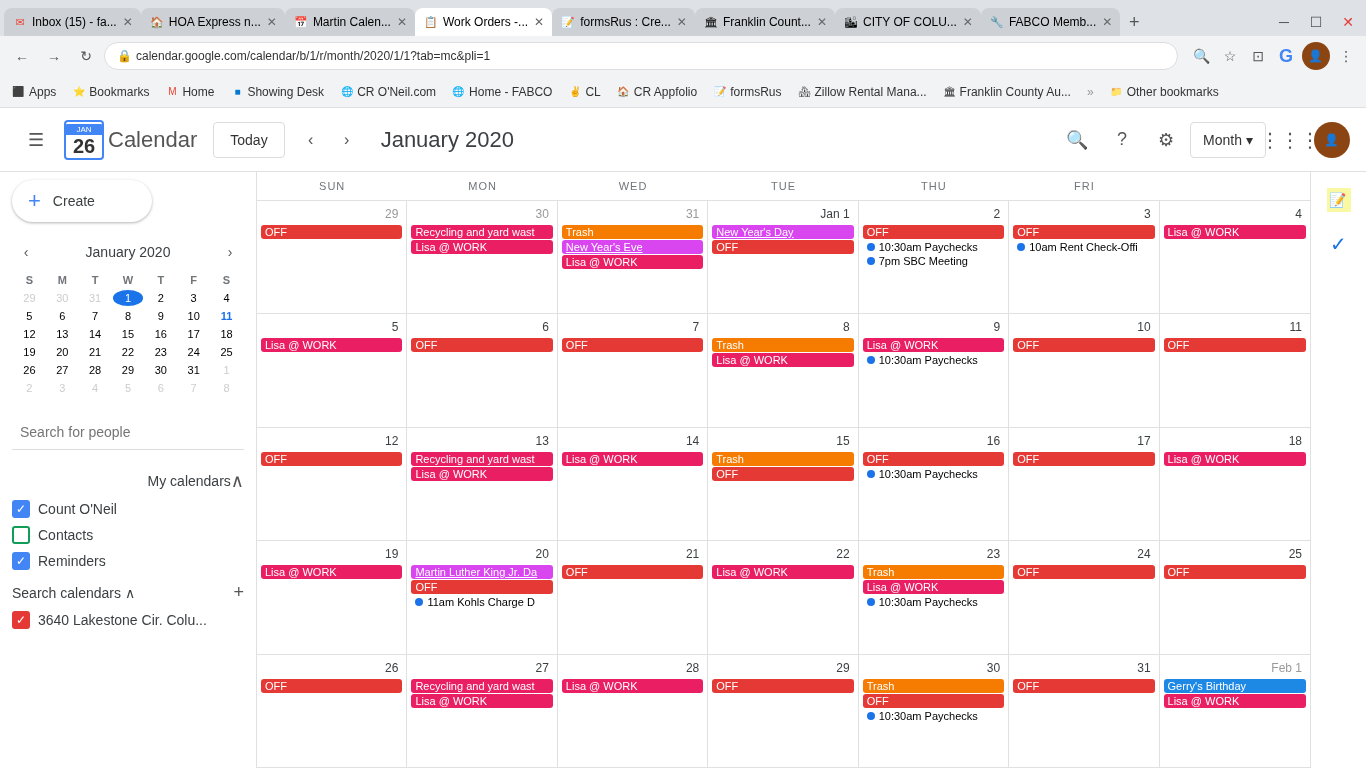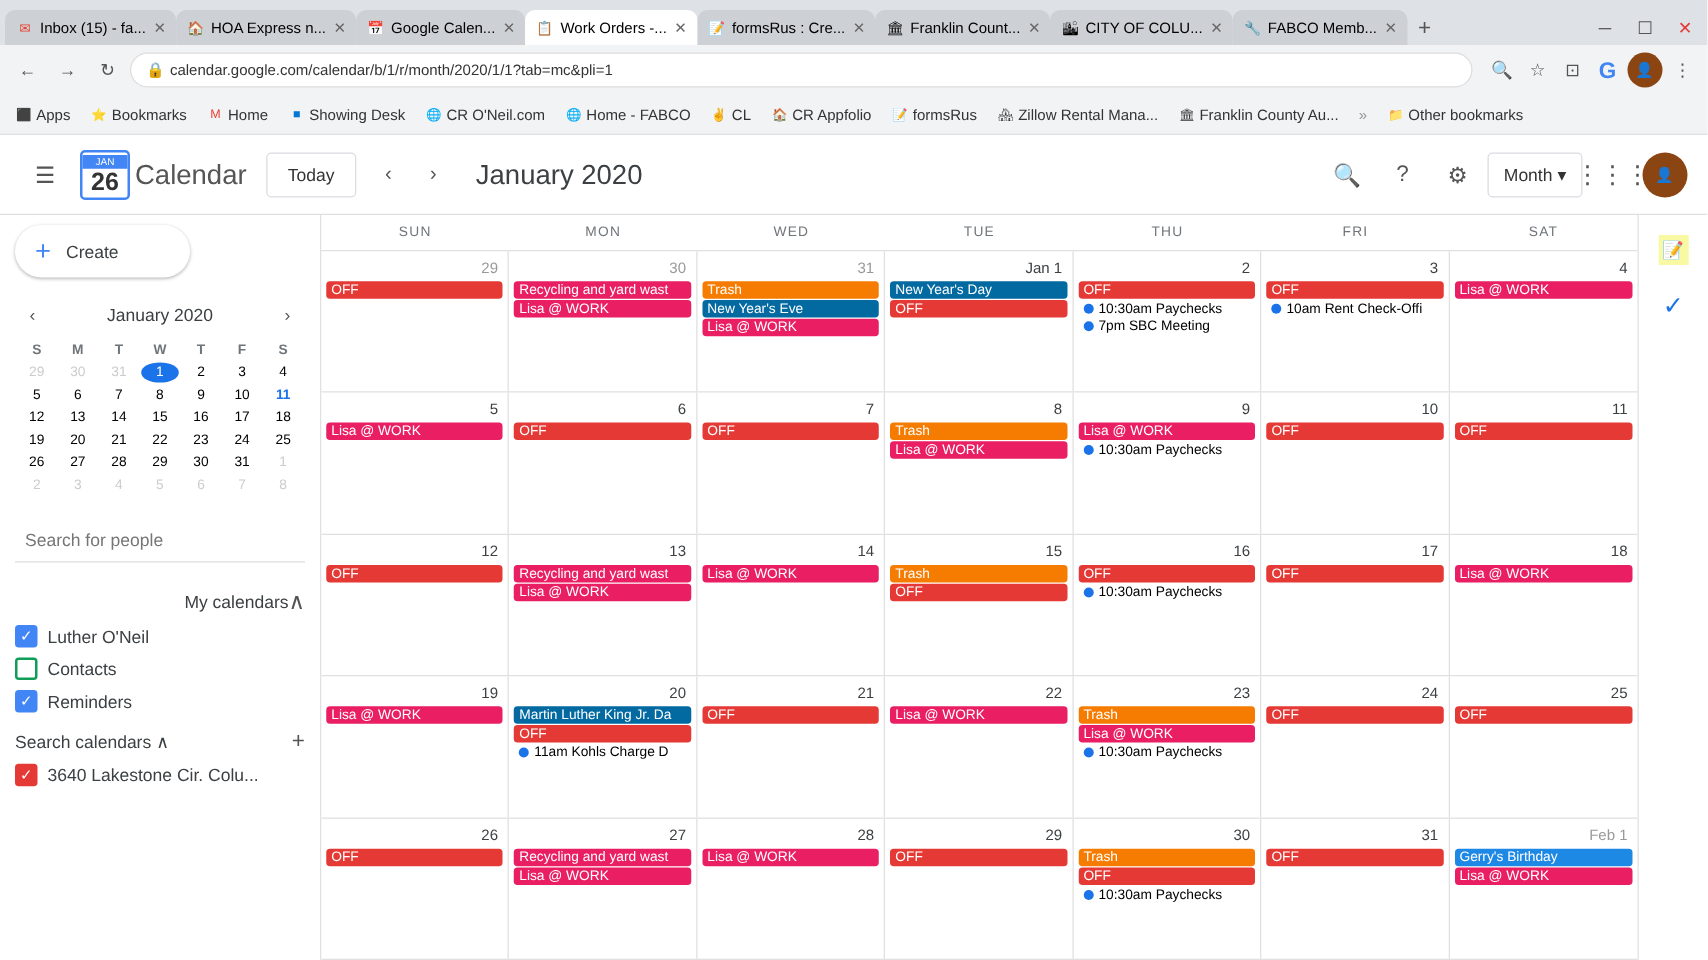--- a/index.html
+++ b/index.html
@@ -79,21 +79,21 @@
     .weeks-container { flex: 1; display: flex; flex-direction: column; overflow: hidden; }
     .week-row { display: grid; grid-template-columns: repeat(7, 1fr); flex: 1; border-bottom: 1px solid #e0e0e0; }
     .day-cell { border-right: 1px solid #e0e0e0; padding: 4px; overflow: hidden; position: relative; }
     .day-cell:last-child { border-right: none; }
     .day-num { font-size: 12px; color: #3c4043; text-align: right; padding: 2px 4px; margin-bottom: 2px; }
     .day-num.other-month-num { color: #999; }
     .event { border-radius: 3px; padding: 1px 4px; margin-bottom: 1px; font-size: 11px; white-space: nowrap; overflow: hidden; text-overflow: ellipsis; cursor: pointer; }
     .event.red { background: #e53935; color: white; }
     .event.pink { background: #e91e63; color: white; }
     .event.orange { background: #f57c00; color: white; }
-    .event.teal { background: #0369a1; color: white; }
+    .event.teal { background: #d946ef; color: white; text-decoration: underline; }
     .event.blue { background: #1e88e5; color: white; }
     .event-dot { display: flex; align-items: center; gap: 4px; padding: 1px 4px; font-size: 11px; cursor: pointer; }
     .dot { width: 8px; height: 8px; border-radius: 50%; flex-shrink: 0; }
     .dot.blue { background: #1a73e8; }
 
     
     .side-panel { width: 56px; background: #fff; border-left: 1px solid #e0e0e0; display: flex; flex-direction: column; align-items: center; padding: 8px 0; gap: 4px; }
     .side-panel-icon { width: 40px; height: 40px; border-radius: 50%; display: flex; align-items: center; justify-content: center; cursor: pointer; }
     .blue-check { color: #1a73e8; font-size: 20px; }
   </style>
@@ -108,21 +108,21 @@
       <span>Inbox (15) - fa...</span>
       <span class="tab-close">✕</span>
     </div>
     <div class="tab inactive">
       <span class="tab-favicon">🏠</span>
       <span>HOA Express n...</span>
       <span class="tab-close">✕</span>
     </div>
     <div class="tab inactive">
       <span class="tab-favicon" style="color:#1a73e8">📅</span>
-      <span>Google Calen...</span>
+      <span>Martin Calen...</span>
       <span class="tab-close">✕</span>
     </div>
     <div class="tab active">
       <span class="tab-favicon">📋</span>
       <span>Work Orders -...</span>
       <span class="tab-close">✕</span>
     </div>
     <div class="tab inactive">
       <span class="tab-favicon">📝</span>
       <span>formsRus : Cre...</span>
@@ -342,21 +342,21 @@
       
       <div class="calendars-section">
         <div class="cal-section-header">
           <span class="cal-section-title">My calendars</span>
           <span class="cal-chevron">∧</span>
         </div>
         <div class="cal-item">
           <div class="cal-checkbox checked" style="background:#4285f4;width:18px;height:18px;border-radius:3px;display:flex;align-items:center;justify-content:center">
             <span style="color:white;font-size:12px">✓</span>
           </div>
-          <span>Luther O'Neil</span>
+          <span>Count O'Neil</span>
         </div>
         <div class="cal-item">
           <div class="cal-checkbox" style="width:18px;height:18px;border-radius:3px;border:2px solid #0f9d58;"></div>
           <span>Contacts</span>
         </div>
         <div class="cal-item">
           <div class="cal-checkbox checked" style="background:#4285f4;width:18px;height:18px;border-radius:3px;display:flex;align-items:center;justify-content:center">
             <span style="color:white;font-size:12px">✓</span>
           </div>
           <span>Reminders</span>
@@ -381,21 +381,20 @@
 
     <div class="calendar-grid">
 
       <div class="day-headers">
         <div class="day-header">SUN</div>
         <div class="day-header">MON</div>
         <div class="day-header">WED</div>
         <div class="day-header">TUE</div>
         <div class="day-header">THU</div>
         <div class="day-header">FRI</div>
-        <div class="day-header">SAT</div>
       </div>
 
       <div class="weeks-container">
 
         <div class="week-row">
           <div class="day-cell">
             <div class="day-num other-month-num">29</div>
             <div class="event red">OFF</div>
           </div>
           <div class="day-cell">

